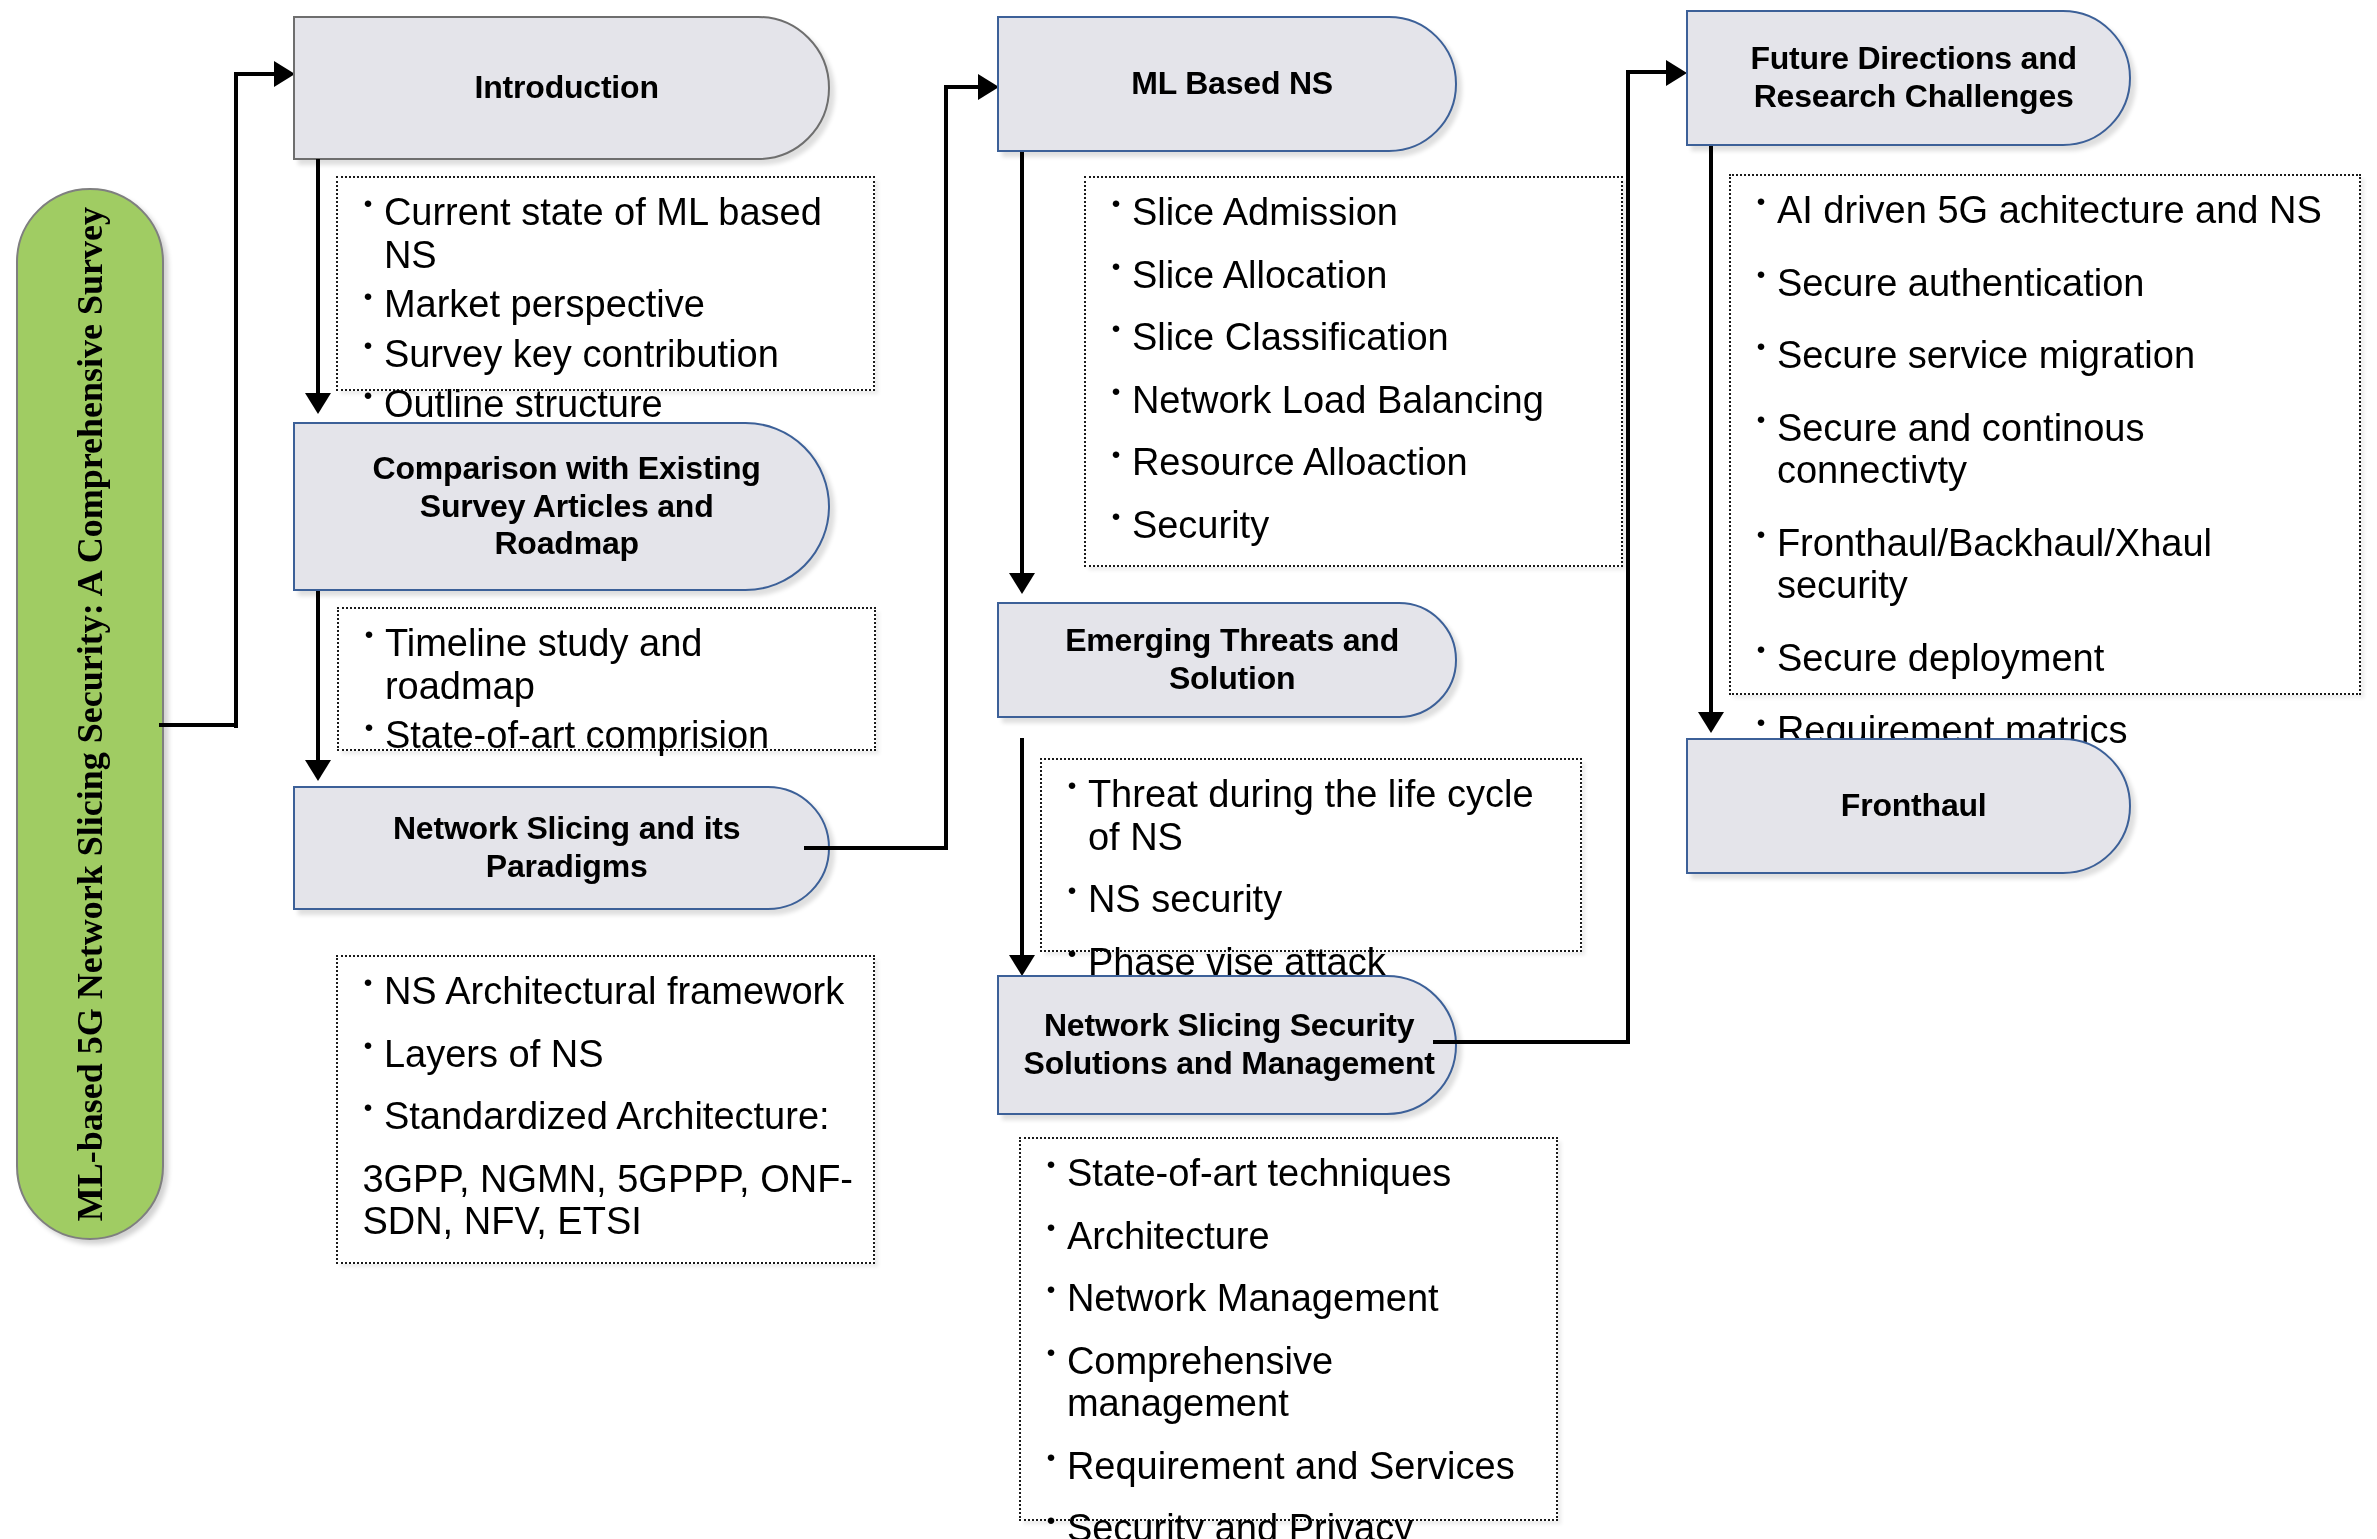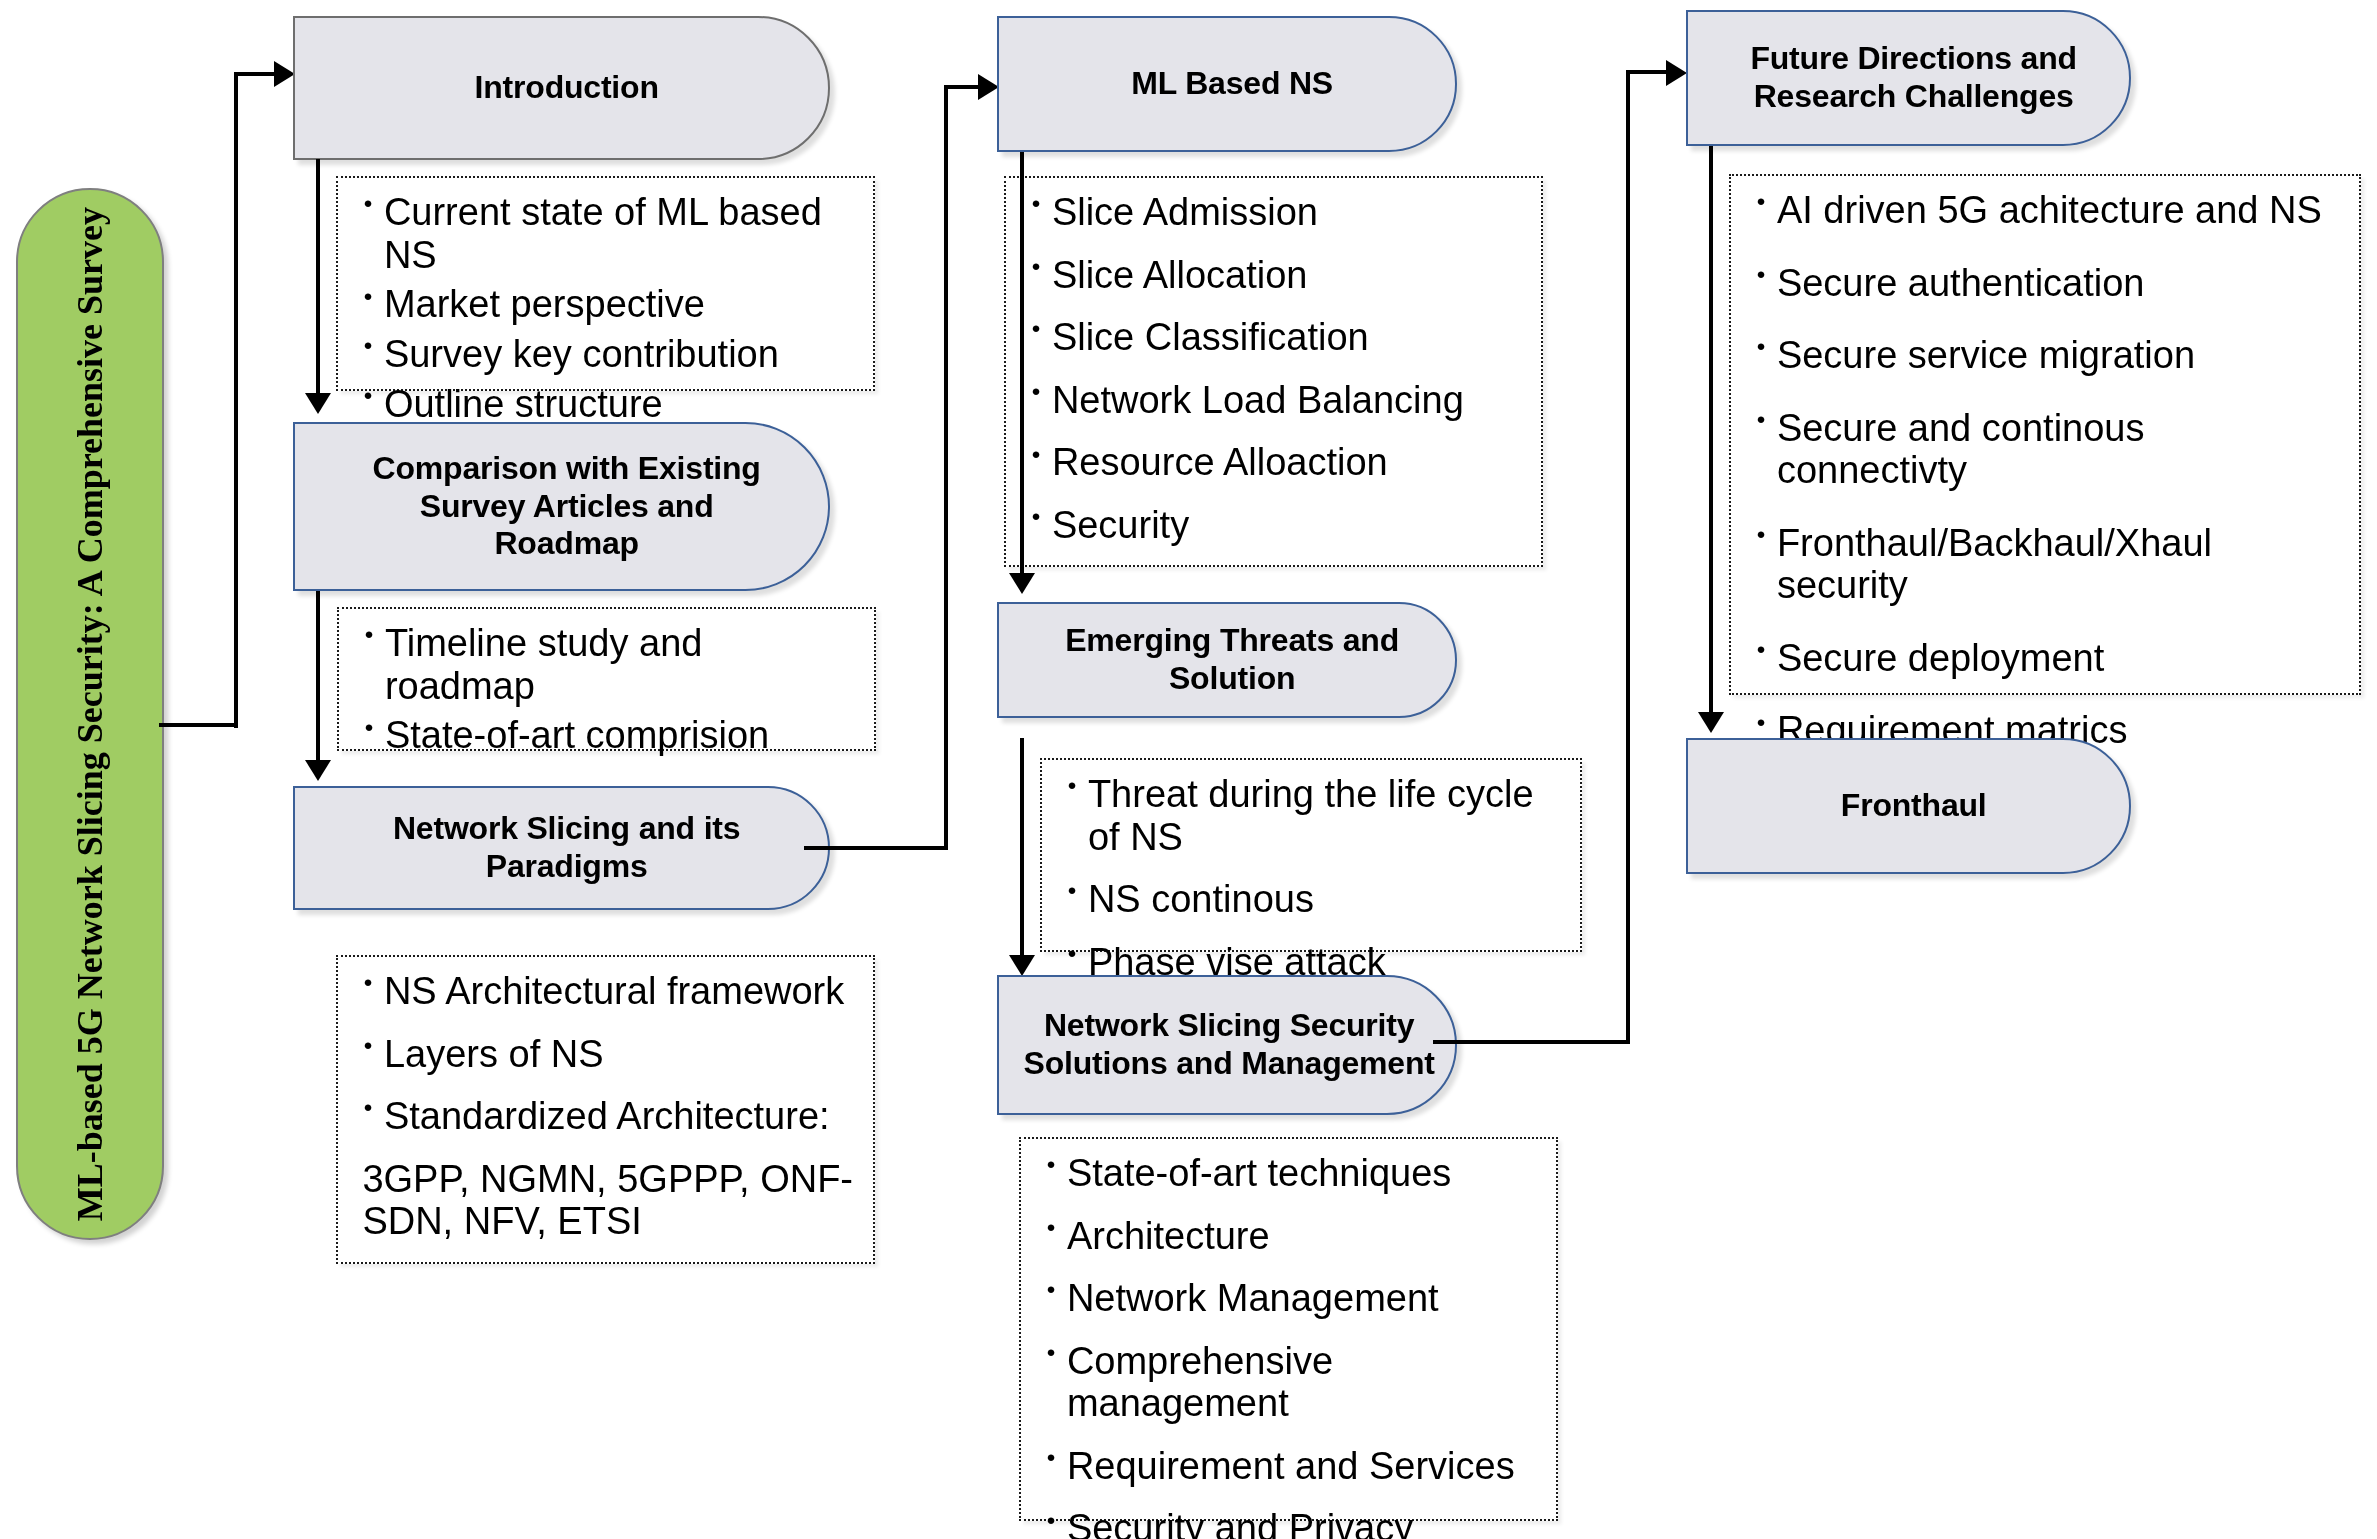--- a/index.html
+++ b/index.html
@@ -187,21 +187,21 @@
 
   <div class="hline" style="left:804px; top:846px; width:144px;"></div>
   <div class="vline" style="left:944px; top:85px; height:765px;"></div>
   <div class="hline" style="left:944px; top:85px; width:37px;"></div>
   <div class="arrow-right" style="left:978px; top:74px;"></div>
 
   <div class="node" style="left:997px; top:16px; width:460px; height:136px;">
     <div class="node-label">ML Based NS</div>
   </div>
 
-  <div class="panel loose" style="left:1004px; top:176px; width:539px; height:391px;">
+  <div class="panel loose" style="left:1084px; top:176px; width:539px; height:391px;">
     <ul>
       <li>Slice Admission</li>
       <li>Slice Allocation</li>
       <li>Slice Classification</li>
       <li>Network Load Balancing</li>
       <li>Resource Alloaction</li>
       <li>Security</li>
     </ul>
   </div>
 
@@ -209,21 +209,21 @@
   <div class="arrow-down" style="left:1009px; top:573px;"></div>
 
   <div class="node" style="left:997px; top:602px; width:460px; height:116px;">
     <div class="node-label">Emerging Threats and
 Solution</div>
   </div>
 
   <div class="panel loose" style="left:1040px; top:758px; width:542px; height:194px;">
     <ul>
       <li>Threat during the life cycle of NS</li>
-      <li>NS continous</li>
+      <li>NS security</li>
       <li>Phase vise attack consideration</li>
     </ul>
   </div>
 
   <div class="vline" style="left:1020px; top:738px; height:223px;"></div>
   <div class="arrow-down" style="left:1009px; top:955px;"></div>
 
   <div class="node overflow" style="left:997px; top:975px; width:460px; height:140px;">
     <div class="node-label">Network Slicing Security
 Solutions and Management</div>

